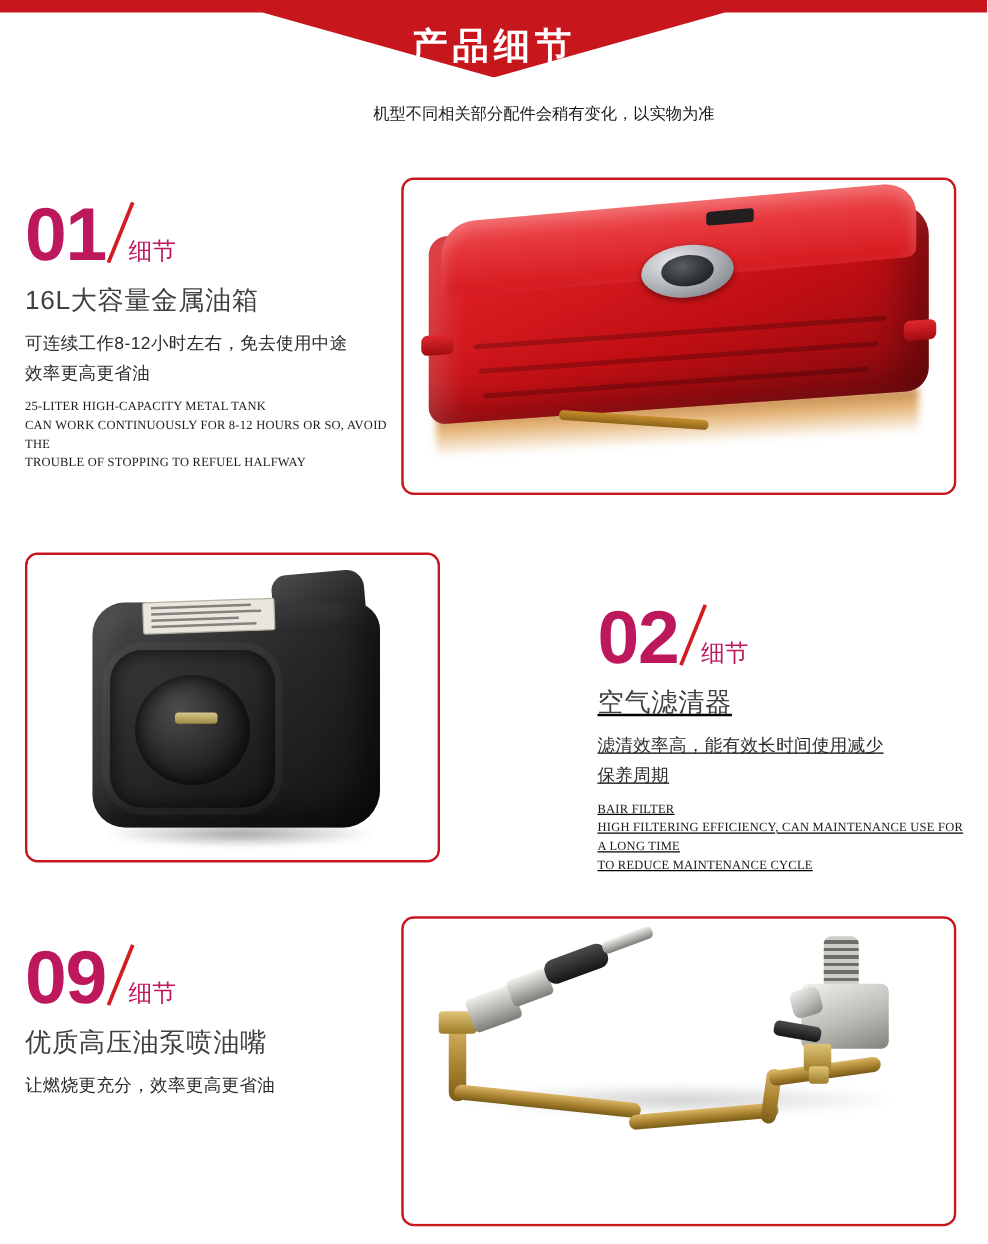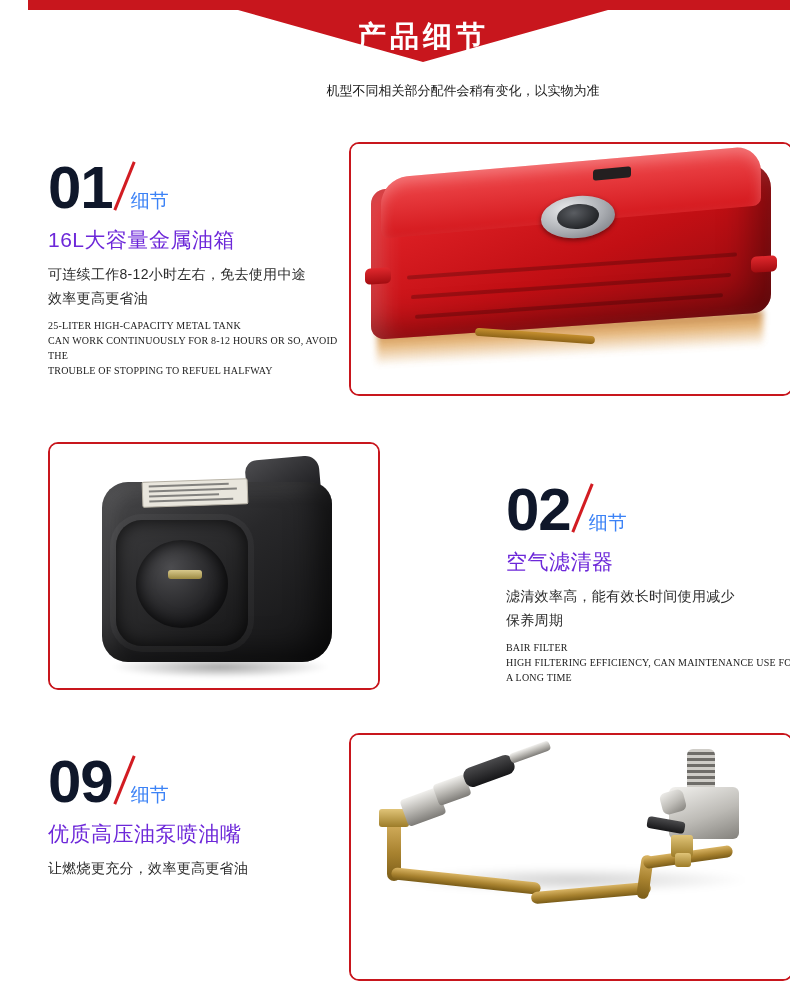--- a/index.html
+++ b/index.html
@@ -8,21 +8,20 @@
     width: 790px; height: 995px;
     background: #ffffff;
     font-family: "Liberation Sans", sans-serif;
     overflow: hidden;
   }
   .page {
     position: relative;
     width: 664px;
     height: 995px;
     background: #ffffff;
-    margin-left: 28px;
   }
 
   
   .banner {
     position: absolute;
     left: 0; top: 0;
     width: 790px;
     height: 72px;
   }
   .banner-bar {
@@ -82,21 +81,21 @@
   
   .num-block { position: absolute; }
   .num-row {
     position: relative;
     height: 62px;
   }
   .big-num {
     font-family: "Liberation Sans", sans-serif;
     font-size: 60px;
     font-weight: bold;
-    color: #0f172a;
+    color: #be185d;
     line-height: 60px;
     letter-spacing: -1px;
     display: inline-block;
     vertical-align: top;
   }
   .slash {
     display: inline-block;
     width: 26px;
     height: 56px;
     position: relative;
@@ -108,28 +107,28 @@
     left: 10px; top: 2px;
     width: 3px; height: 52px;
     background: #d21c22;
     transform: rotate(22deg);
     transform-origin: center;
   }
   .xijie {
     display: inline-block;
     vertical-align: bottom;
     font-size: 19px;
-    color: #3b82f6;
+    color: #be185d;
     position: relative;
     top: -4px;
     left: -8px;
   }
   .cn-title {
     font-size: 21px;
-    color: #6d28d9;
+    color: #404040;
     margin-top: 6px;
     letter-spacing: 0.5px;
   }
   .cn-desc {
     font-size: 14px;
     color: #2b2b2b;
     margin-top: 8px;
     line-height: 24px;
     letter-spacing: 0.3px;
   }
@@ -404,32 +403,33 @@
         <div class="filter-label-line" style="width:70px;"></div>
         <div class="filter-label-line" style="width:84px;"></div>
       </div>
       <div class="filter-face"></div>
       <div class="filter-ring"></div>
       <div class="filter-shaft"></div>
       <div class="filter-knob"></div>
     </div>
   </div>
 
-  <div class="num-block" style="left:478px; top:480px; width:300px;">
+  <div class="num-block" style="left:478px; top:480px; width:300px;text-decoration:underline;">
     <div class="num-row">
       <span class="big-num">02</span><span class="slash"></span><span class="xijie">细节</span>
     </div>
     <div class="cn-title">空气滤清器</div>
     <div class="cn-desc">
       <div>滤清效率高，能有效长时间使用减少</div>
       <div>保养周期</div>
     </div>
     <div class="en-text">
       <div>BAIR FILTER</div>
       <div>HIGH FILTERING EFFICIENCY, CAN MAINTENANCE USE FOR A LONG TIME</div>
+      <div>TO REDUCE MAINTENANCE CYCLE</div>
     </div>
   </div>
 
   <div class="num-block" style="left:20px; top:752px; width:290px;">
     <div class="num-row">
       <span class="big-num">09</span><span class="slash"></span><span class="xijie">细节</span>
     </div>
     <div class="cn-title">优质高压油泵喷油嘴</div>
     <div class="cn-desc">
       <div>让燃烧更充分，效率更高更省油</div>

